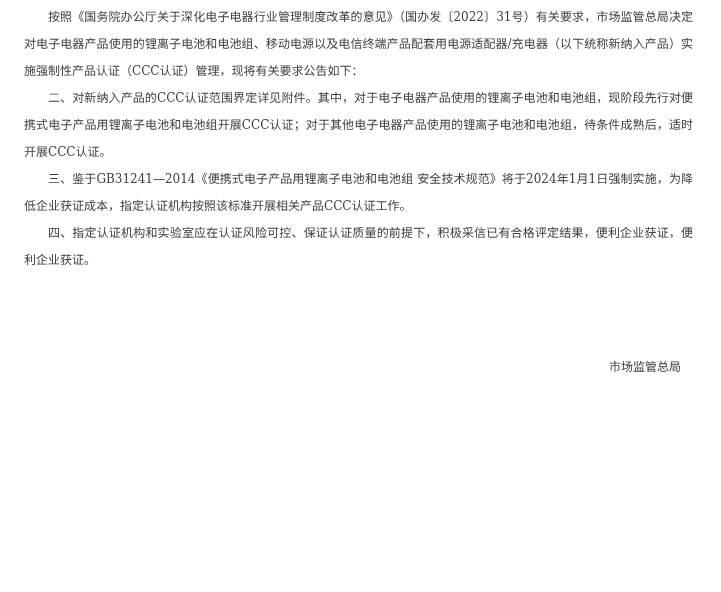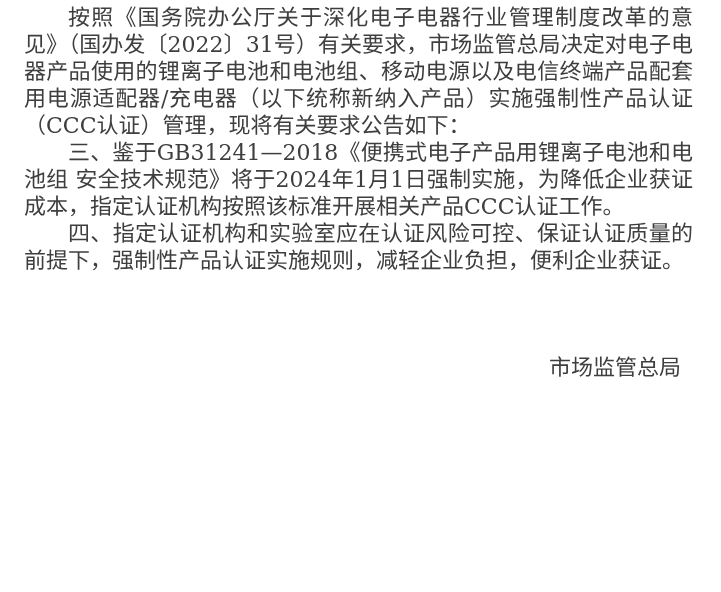--- a/index.html
+++ b/index.html
@@ -12,21 +12,21 @@
     height: 592px;
     overflow: hidden;
     font-family: "DejaVu Serif", "Liberation Serif", serif;
   }
   .doc {
     box-sizing: border-box;
     width: 721px;
     height: 592px;
     padding: 4px 28px 0 24px;
     color: #3e3e3e;
-    font-size: 22px;
+    font-size: 12px;
     line-height: 27px;
     text-align: justify;
   }
   .doc p {
     margin: 0;
     padding: 0;
     text-indent: 2em;
   }
   .attachment {
     margin-top: 25px !important;
@@ -38,19 +38,20 @@
   }
   .signature-block div {
     line-height: 27px;
   }
 </style>
 </head>
 <body>
 
 <div class="doc">
   <p>按照《国务院办公厅关于深化电子电器行业管理制度改革的意见》（国办发〔2022〕31号）有关要求，市场监管总局决定对电子电器产品使用的锂离子电池和电池组、移动电源以及电信终端产品配套用电源适配器/充电器（以下统称新纳入产品）实施强制性产品认证（CCC认证）管理，现将有关要求公告如下：</p>
-  <p>三、鉴于GB31241—2018《便携式电子产品用锂离子电池和电池组 安全技术规范》将于2024年1月1日强制实施，为降低企业获证成本，指定认证机构按照该标准开展相关产品CCC认证工作。</p>
-  <p>四、指定认证机构和实验室应在认证风险可控、保证认证质量的前提下，强制性产品认证实施规则，减轻企业负担，便利企业获证。</p>
+  <p>二、对新纳入产品的CCC认证范围界定详见附件。其中，对于电子电器产品使用的锂离子电池和电池组，现阶段先行对便携式电子产品用锂离子电池和电池组开展CCC认证；对于其他电子电器产品使用的锂离子电池和电池组，待条件成熟后，适时开展CCC认证。</p>
+  <p>三、鉴于GB31241—2014《便携式电子产品用锂离子电池和电池组 安全技术规范》将于2024年1月1日强制实施，为降低企业获证成本，指定认证机构按照该标准开展相关产品CCC认证工作。</p>
+  <p>四、指定认证机构和实验室应在认证风险可控、保证认证质量的前提下，积极采信已有合格评定结果，便利企业获证，便利企业获证。</p>
   <div class="signature-block">
     <div>市场监管总局</div>
 
   </div>
 </div>
 
 </body></html>

